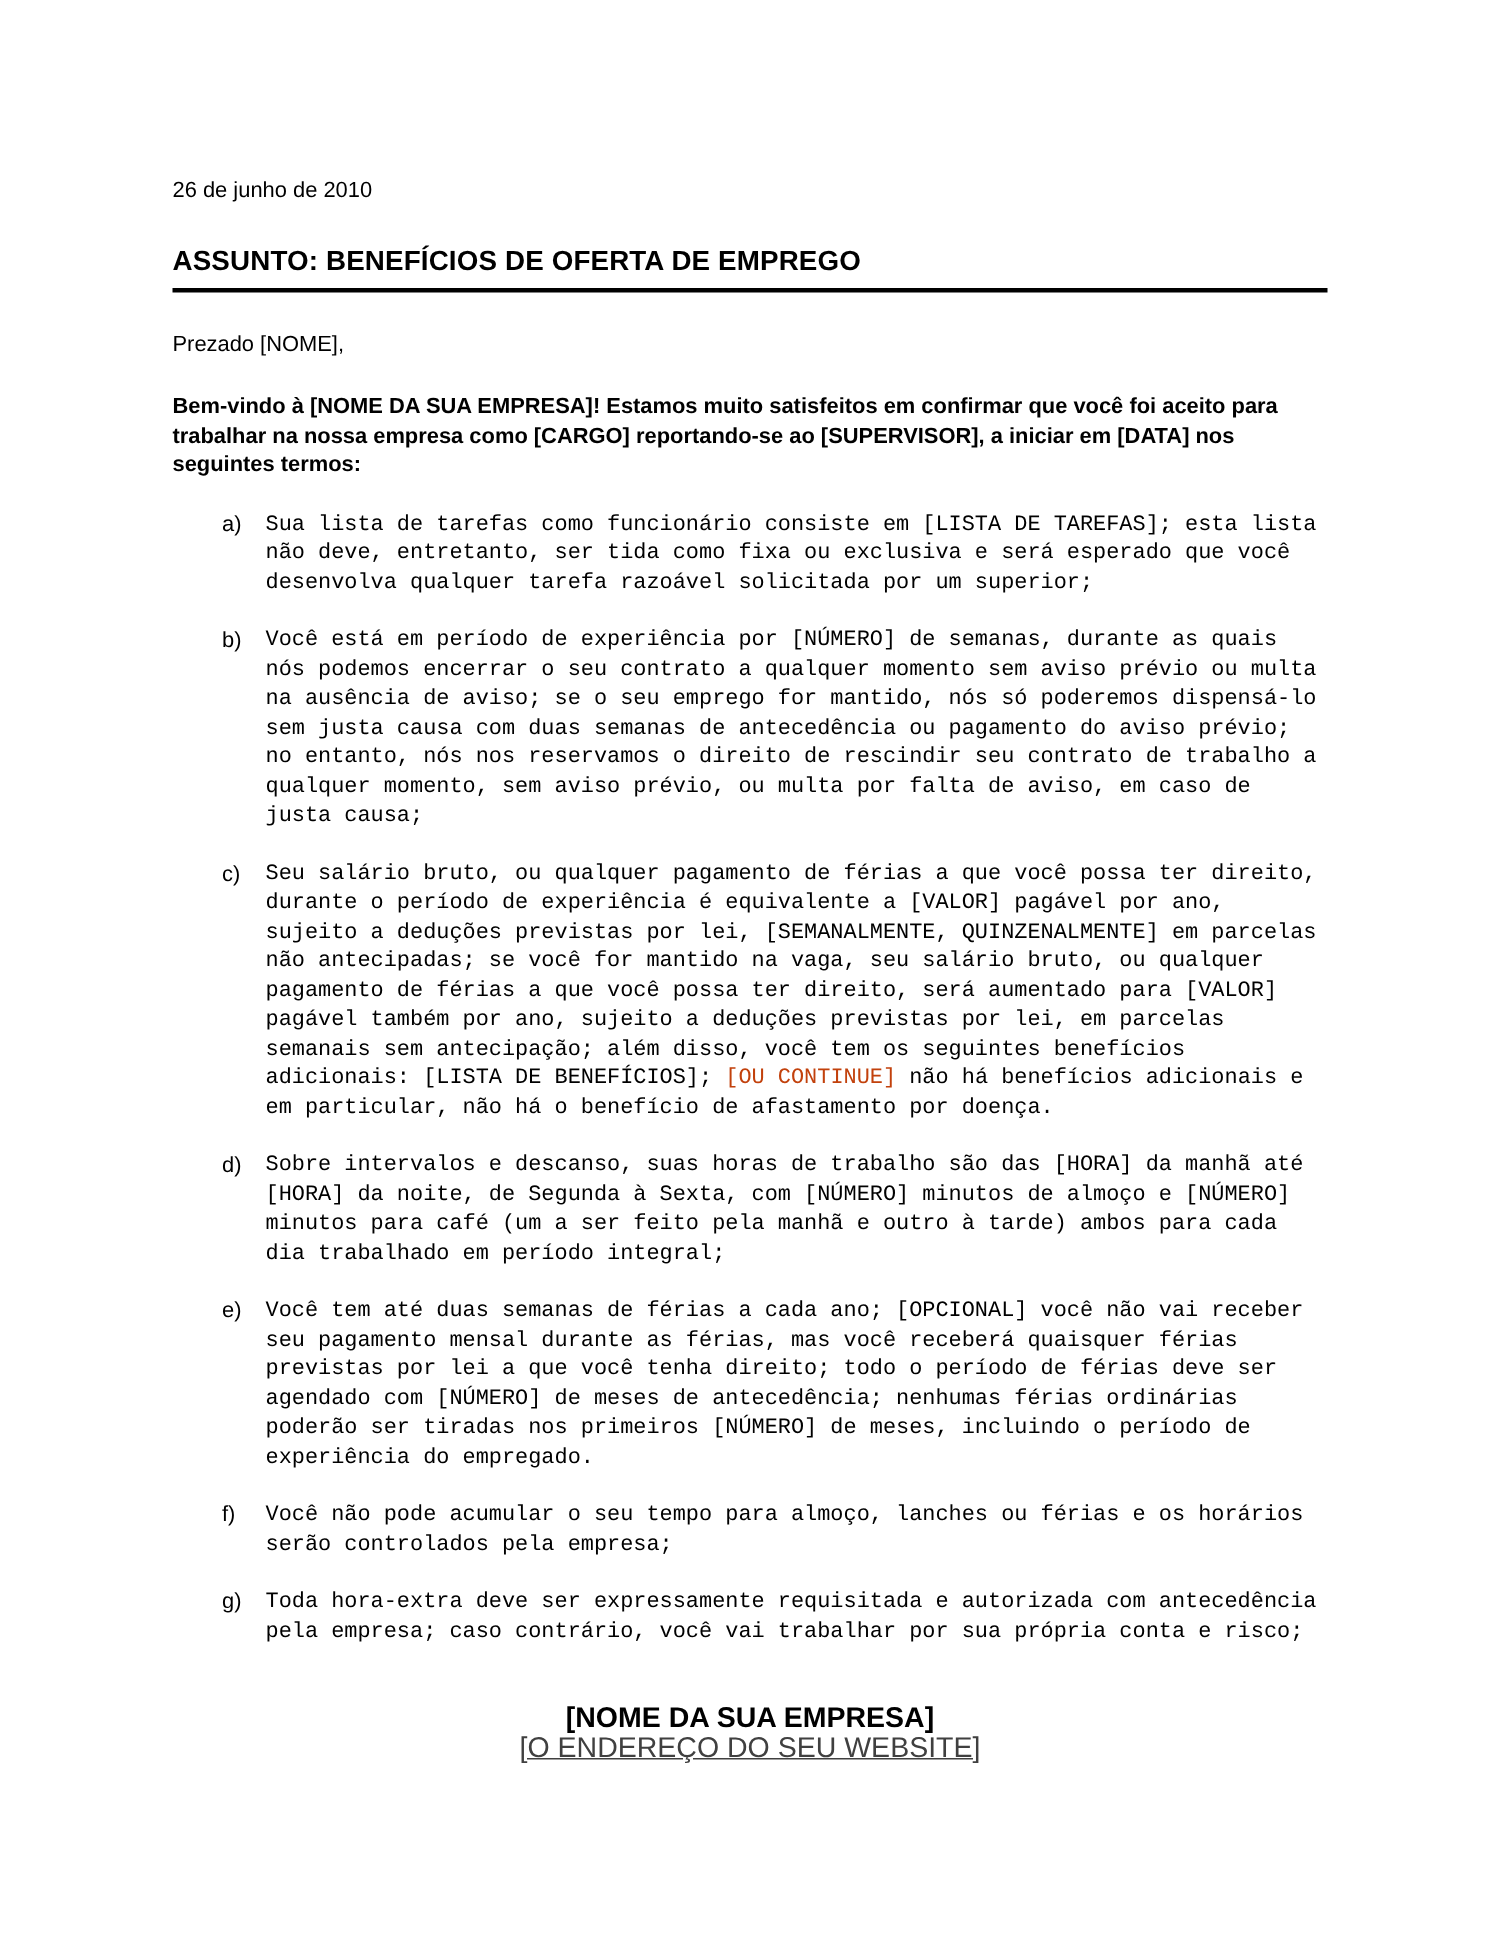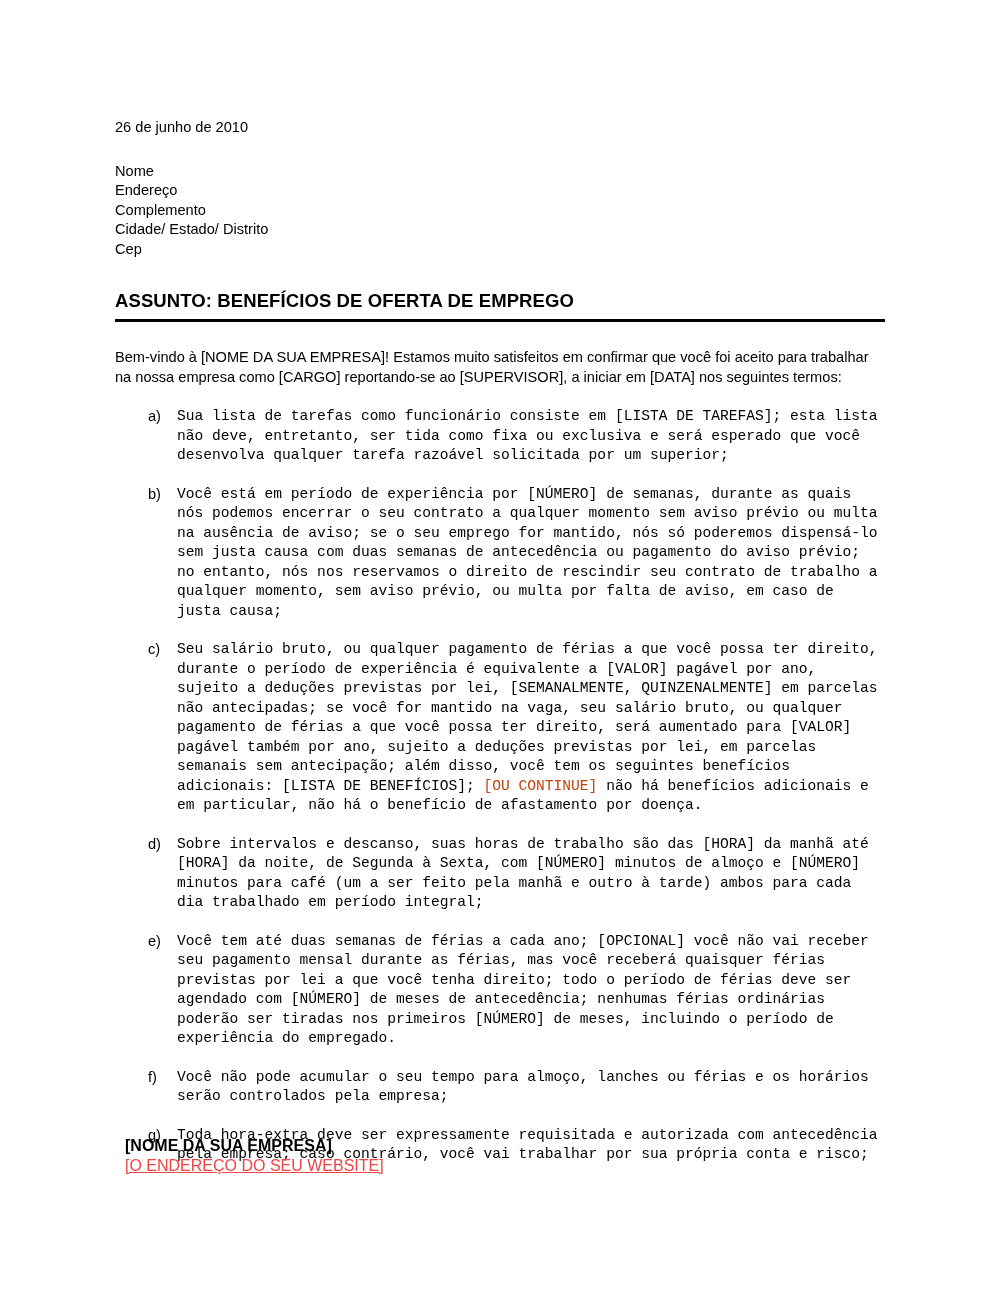--- a/index.html
+++ b/index.html
@@ -49,20 +49,21 @@
     height: 0;
     border: 0;
     border-top: 3px solid #000000;
     margin: 0 0 26px 0;
   }
   .salutation {
     margin: 0 0 22px 0;
   }
   .intro-paragraph {
     margin: 0 0 20px 0;
+    font-weight: bold;
   }
   ol.terms-list {
     list-style: none;
     margin: 0;
     padding: 0;
   }
   ol.terms-list > li {
     position: relative;
     padding-left: 62px;
     margin-bottom: 19px;
@@ -79,62 +80,56 @@
   }
   .term-text {
     display: block;
     font-family: Liberation Mono, monospace;
   }
   .highlight-orange {
     color: #c2410c;
   }
   .footer-block {
     position: absolute;
-    left: 125px;
+    left: 115px;
     top: 1136px;
     width: 770px;
-    text-align: left;
-    font-size: 16px;
+    text-align: center;
+    font-size: 19px;
     line-height: 19.5px;
   }
   .footer-company {
     font-weight: bold;
     margin: 0;
   }
   .footer-contact {
     margin: 0;
   }
   .footer-website {
     margin: 0;
   }
   .footer-website a {
-    color: #ef4444;
+    color: #404040;
     text-decoration: underline;
   }
 </style>
 </head>
 <body>
 
 <div class="page">
 
   <div class="doc-body">
 
     <p class="date-line">26 de junho de 2010</p>
 
-    <div class="address-block">
-      <p class="addr-line">Nome</p>
-      <p class="addr-line">Endereço</p>
-      <p class="addr-line">Complemento</p>
-      <p class="addr-line">Cidade/ Estado/ Distrito</p>
-      <p class="addr-line">Cep</p>
-    </div>
 
     <h1 class="subject-heading">ASSUNTO: BENEFÍCIOS DE OFERTA DE EMPREGO</h1>
     <hr class="subject-rule">
 
+    <p class="salutation">Prezado [NOME],</p>
 
     <p class="intro-paragraph">Bem-vindo à [NOME DA SUA EMPRESA]! Estamos muito satisfeitos em confirmar que você foi aceito para trabalhar na nossa empresa como [CARGO] reportando-se ao [SUPERVISOR], a iniciar em [DATA] nos seguintes termos:</p>
 
     <ol class="terms-list">
 
       <li>
         <span class="marker">a)</span>
         <span class="term-text">Sua lista de tarefas como funcionário consiste em [LISTA DE TAREFAS]; esta lista não deve, entretanto, ser tida como fixa ou exclusiva e será esperado que você desenvolva qualquer tarefa razoável solicitada por um superior;</span>
       </li>
 

